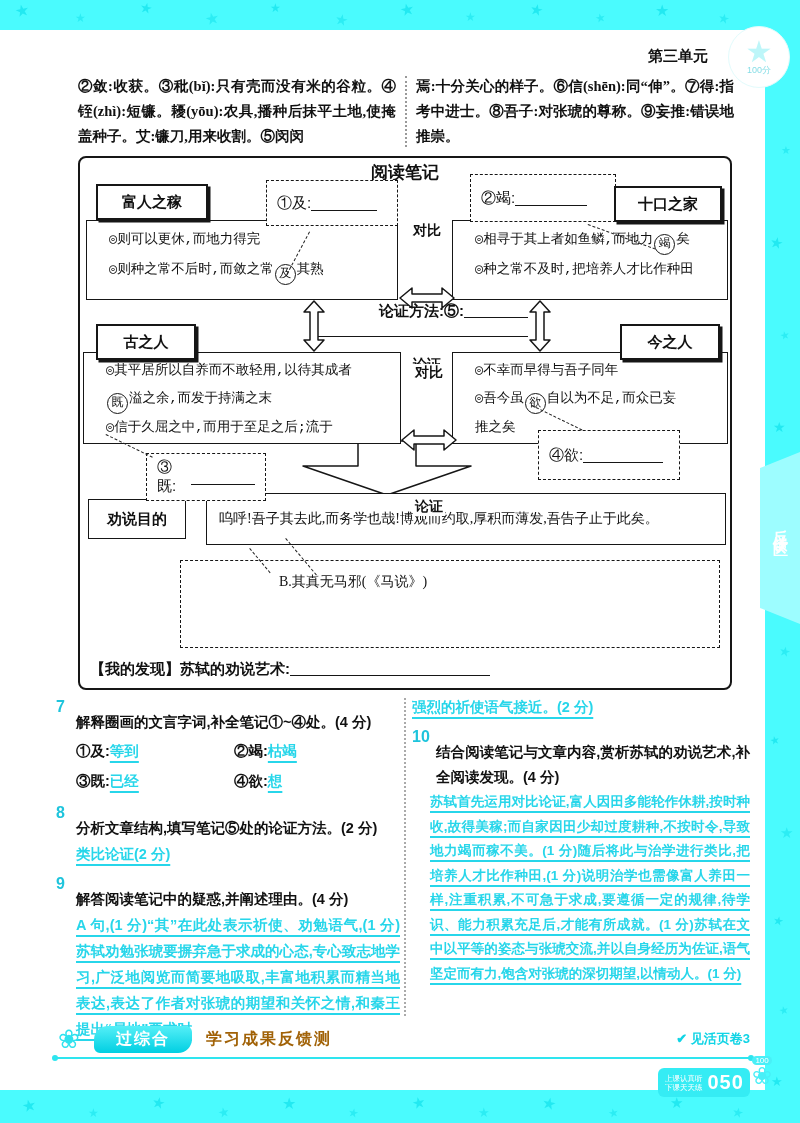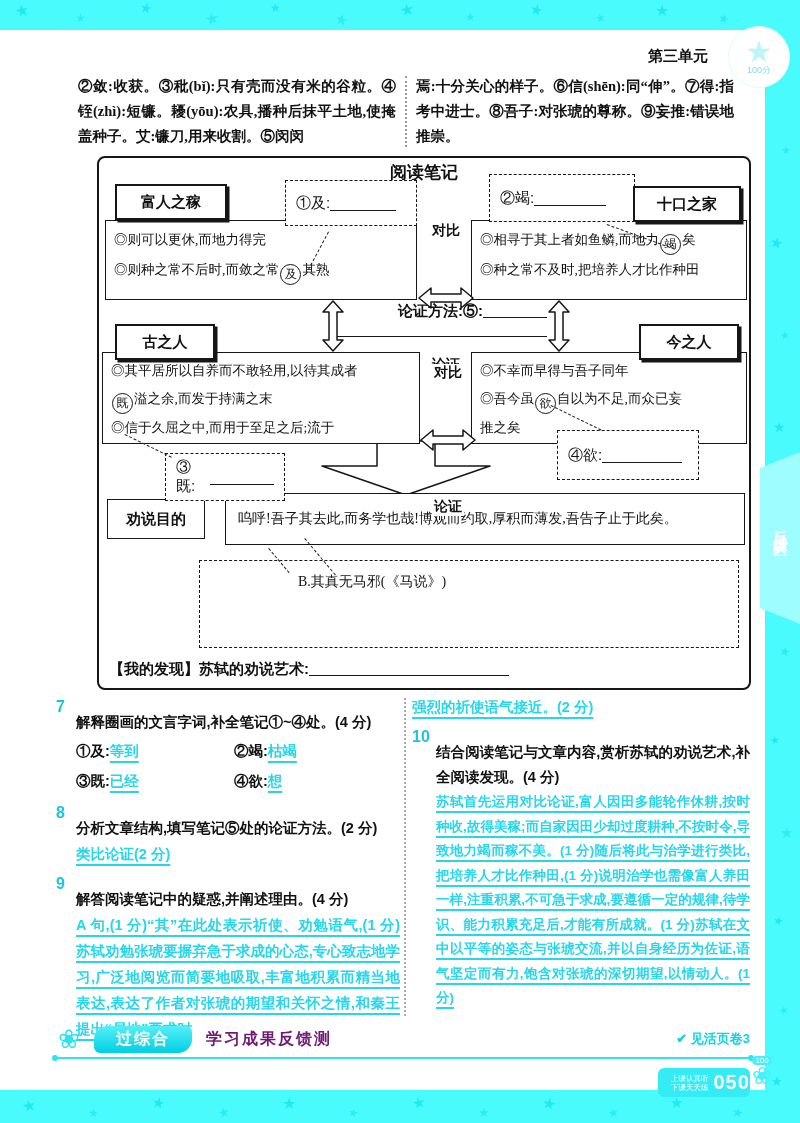--- a/index.html
+++ b/index.html
@@ -22,30 +22,30 @@
   .unit-header { position:absolute; right:92px; top:47px; font-size:15px; font-weight:700; }
 
   
   .glossary { position:absolute; left:78px; top:74px; width:658px; display:flex; }
   .gloss-col { width:318px; font-size:14.5px; line-height:25px; font-weight:600; text-align:justify;
     font-family:"Liberation Serif", serif; }
   .gloss-divider { border-left:2px dotted #999; margin:2px 9px; }
 
   
   .diagram { position:absolute; left:78px; top:156px; width:654px; height:534px;
-    border:2.5px solid #161616; border-radius:8px; background:#fff;margin-left:19px; }
+    border:2.5px solid #161616; border-radius:8px; background:#fff; }
   .dg-title { position:absolute; left:0; right:0; top:3px; text-align:center; font-size:17px; font-weight:700; }
   .labelbox { position:absolute; background:#fff; border:2px solid #161616; box-shadow:2.5px 2.5px 0 #161616;
     display:flex; align-items:center; justify-content:center; font-size:15px; font-weight:600; z-index:3; }
   .dashbox { position:absolute; background:#fff; border:1.7px dashed #161616; display:flex; align-items:center;
     padding:0 10px; font-size:15px; z-index:3; }
   .blank { display:inline-block; border-bottom:1.6px solid #161616; height:15px; vertical-align:-2px; }
   .w64{width:64px}.w66{width:66px}.w72{width:72px}.w80{width:80px}.w200{width:200px}
-  .cbox { position:absolute; background:#fff; border:1.6px solid #161616; padding:4px 8px;
-    font-size:13.5px; font-family:Liberation Serif, serif; z-index:2; }
+  .cbox { position:absolute; background:#fff; border:1.6px solid #161616; padding:4px 22px;
+    font-size:13.5px; font-family:Liberation Mono, monospace; z-index:2; }
   .cbox .bline { line-height:30px; white-space:nowrap; }
   .cbox-l .bline { line-height:27.5px; }
   .circ { display:inline-flex; align-items:center; justify-content:center; width:21px; height:21px;
     border:1.5px solid #161616; border-radius:50%; font-size:12px; margin:0 1px; vertical-align:-4px; background:#fff; }
   .vs-unit { position:absolute; width:58px; display:flex; flex-direction:column; align-items:center; z-index:4;gap:47px; }
   .vs-unit span { font-size:14px; font-weight:600; background:#fff; padding:0 2px;
     font-family:"Liberation Serif", serif; }
   .vs-unit svg { margin:-4px 0; }
   .varrow { position:absolute; z-index:1; }
   .method-wrap { position:absolute; left:246px; top:144px; width:202px; text-align:right;
@@ -75,37 +75,37 @@
   .qanswer { margin-left:20px; color:#27D6EA; text-align:justify; line-height:26px;
     text-decoration:underline; text-decoration-thickness:1.5px; text-underline-offset:5px; padding-bottom:4px; }
   .qanswer-flow { margin-left:0; }
 
   
   .footer { position:absolute; left:56px; top:1026px; width:694px; height:36px; }
   .f-flower { position:absolute; left:2px; top:-2px; font-size:26px; color:#2FE2EE; }
   .f-pill { position:absolute; left:38px; top:0; width:98px; height:27px; border-radius:14px 6px 14px 6px;
     background:linear-gradient(180deg,#55EFF7,#00CFE2); color:#fff; font-weight:700; font-size:16px;
     display:flex; align-items:center; justify-content:center; letter-spacing:2px; }
-  .f-title { position:absolute; left:150px; top:3px; font-size:16px; font-weight:700; color:#701a75; letter-spacing:2px; }
+  .f-title { position:absolute; left:150px; top:3px; font-size:16px; font-weight:700; color:#a16207; letter-spacing:2px; }
   .f-ref { position:absolute; right:0; top:4px; font-size:13px; font-weight:700; color:#10D4E5; }
   .f-rule { position:absolute; left:0; right:0; top:31px; border-top:2.2px solid #2EE5EF; }
   .f-rule::before,.f-rule::after { content:""; position:absolute; top:-4px; width:6px; height:6px;
     border-radius:50%; background:#2EE5EF; }
   .f-rule::before{ left:-4px; } .f-rule::after{ right:-4px; }
 
   
   .side-tab { position:absolute; left:760px; top:452px; width:40px; height:172px; background:#9DFDFF;
     clip-path:polygon(0 16px, 40px 0, 40px 172px, 0 156px); display:flex; flex-direction:column;
     align-items:center; justify-content:center; gap:4px; z-index:2; }
   .side-tab .vtxt { writing-mode:vertical-rl; color:#fff; font-size:15px; font-weight:700; letter-spacing:6px; }
   .side-tab .chk { color:#fff; font-size:15px; transform:rotate(-8deg); }
 
   
   .page-badge { position:absolute; left:658px; top:1068px; width:92px; height:29px; background:#35ECF4;
-    border-radius:6px; display:flex; align-items:center; padding:0 13px; gap:5px; z-index:3; }
+    border-radius:6px; display:flex; align-items:center; padding:0 7px; gap:5px; z-index:3; }
   .pb-lines { color:#fff; font-size:7.5px; line-height:9px; white-space:nowrap; }
   .pb-num { color:#fff; font-size:20px; font-weight:700; letter-spacing:1px; }
   .pb-mascot { position:absolute; left:752px; top:1056px; z-index:4; text-align:center; }
   .pb-mascot .mflower { font-size:24px; color:#49EFF7; line-height:22px; }
   .pb-mascot .mscore { font-size:8px; color:#fff; background:#49EFF7; border-radius:5px; padding:0 2px; }
 </style>
 </head>
 <body>
 
 <div class="page">
@@ -287,21 +287,21 @@
     </div>
     <div class="qanswer">A 句,(1 分)“其”在此处表示祈使、劝勉语气,(1 分)苏轼劝勉张琥要摒弃急于求成的心态,专心致志地学习,广泛地阅览而简要地吸取,丰富地积累而精当地表达,表达了作者对张琥的期望和关怀之情,和秦王提出“易地”要求时</div>
   </div>
 
   <div class="qcol qcol-right">
     <div class="qanswer qanswer-flow">强烈的祈使语气接近。(2 分)</div>
     <div class="q">
       <span class="qnum" style="min-width:24px;">10</span>
       <div class="qtext">结合阅读笔记与文章内容,赏析苏轼的劝说艺术,补全阅读发现。(4 分)</div>
     </div>
-    <div class="qanswer" style="margin-left:24px;font-size:13.5px;line-height:24.5px;">苏轼首先运用对比论证,富人因田多能轮作休耕,按时种收,故得美稼;而自家因田少却过度耕种,不按时令,导致地力竭而稼不美。(1 分)随后将此与治学进行类比,把培养人才比作种田,(1 分)说明治学也需像富人养田一样,注重积累,不可急于求成,要遵循一定的规律,待学识、能力积累充足后,才能有所成就。(1 分)苏轼在文中以平等的姿态与张琥交流,并以自身经历为佐证,语气坚定而有力,饱含对张琥的深切期望,以情动人。(1 分)</div>
+    <div class="qanswer" style="margin-left:18px;font-size:13.5px;line-height:24.5px;">苏轼首先运用对比论证,富人因田多能轮作休耕,按时种收,故得美稼;而自家因田少却过度耕种,不按时令,导致地力竭而稼不美。(1 分)随后将此与治学进行类比,把培养人才比作种田,(1 分)说明治学也需像富人养田一样,注重积累,不可急于求成,要遵循一定的规律,待学识、能力积累充足后,才能有所成就。(1 分)苏轼在文中以平等的姿态与张琥交流,并以自身经历为佐证,语气坚定而有力,饱含对张琥的深切期望,以情动人。(1 分)</div>
   </div>
 
   <div class="footer">
     <span class="f-flower">❀</span>
     <span class="f-pill">过综合</span>
     <span class="f-title">学习成果反馈测</span>
     <span class="f-ref">
       <span>✔</span>
       <span>见活页卷3</span>
     </span>

